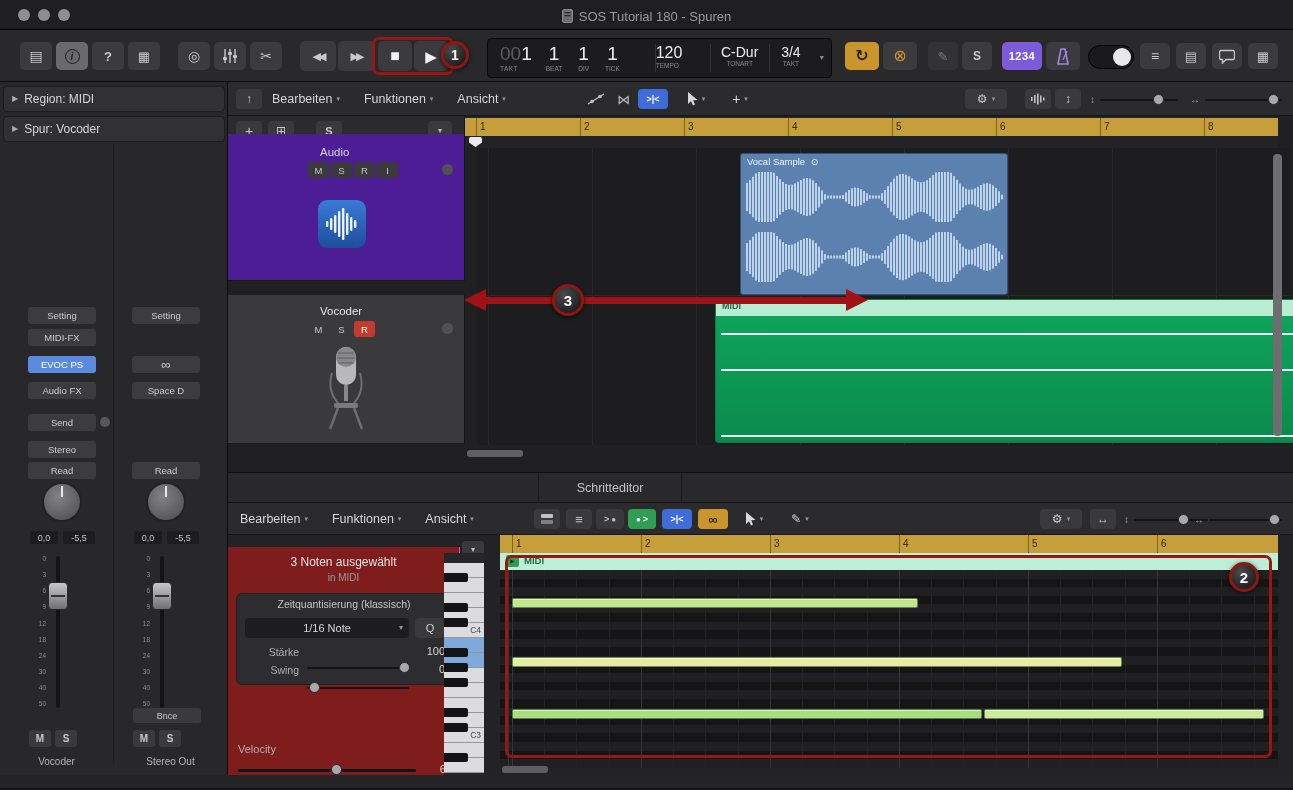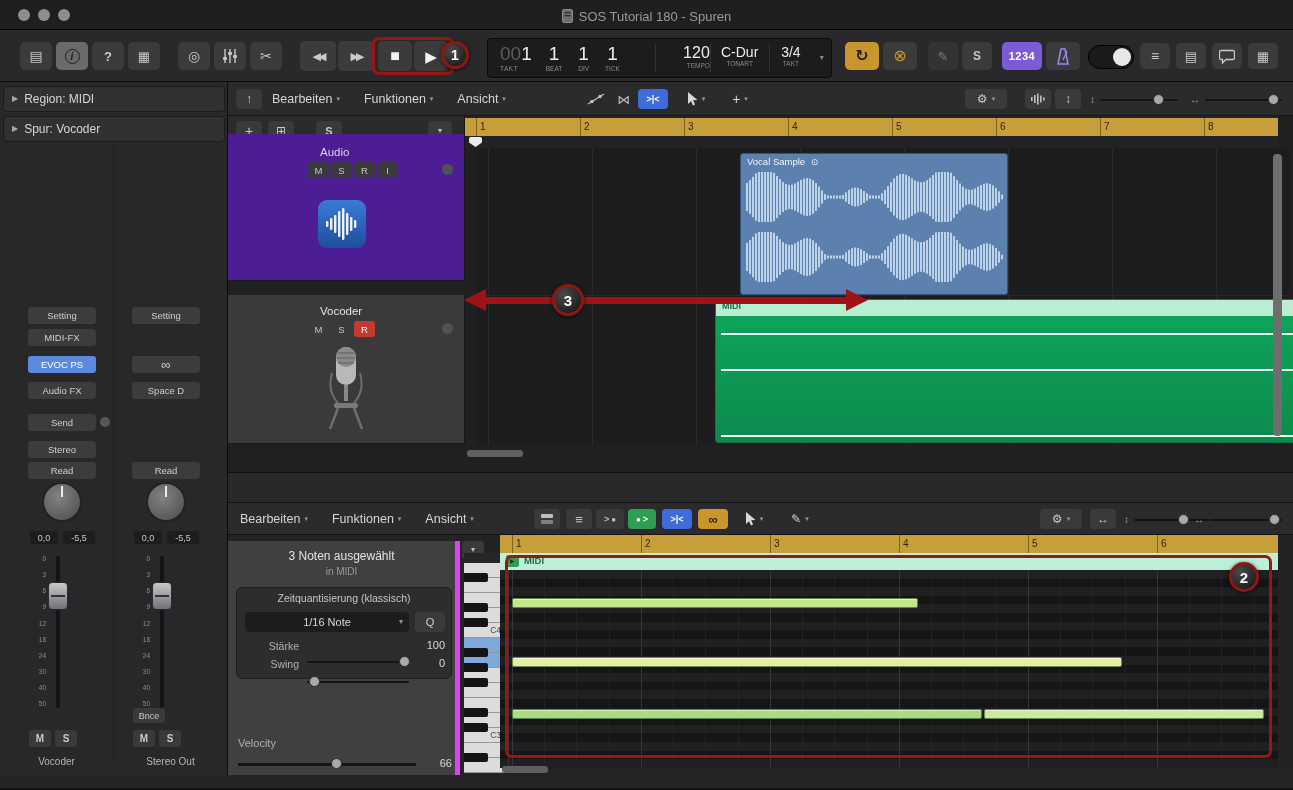--- a/index.html
+++ b/index.html
@@ -117,21 +117,21 @@
         <div style="text-align:center;margin-right:16px">
           <div style="font-size:19px;color:#ececee">1</div>
           <div style="font-size:6.5px;color:#8a8a8c">DIV</div>
         </div>
         <div style="text-align:center">
           <div style="font-size:19px;color:#ececee">1</div>
           <div style="font-size:6.5px;color:#8a8a8c">TICK</div>
         </div>
       </div>
       <div style="width:1px;background:#333335;margin:5px 0"></div>
-      <div style="text-align:right;padding-top:5px;width:58px">
+      <div style="text-align:left;padding-top:5px;width:58px">
         <div style="font-size:16px;color:#ececee">120</div>
         <div style="font-size:6.5px;color:#8a8a8c">TEMPO</div>
       </div>
       <div style="width:1px;background:#333335;margin:5px 0"></div>
       <div style="text-align:center;padding-top:5px;width:62px">
         <div style="font-size:14px;color:#ececee">C-Dur</div>
         <div style="font-size:6.5px;color:#8a8a8c">TONART</div>
       </div>
       <div style="width:1px;background:#333335;margin:5px 0"></div>
       <div style="text-align:center;padding-top:5px;width:46px">
@@ -249,21 +249,21 @@
           <span class="fnum">24</span>
           <span class="fnum">30</span>
           <span class="fnum">40</span>
           <span class="fnum">50</span>
         </div>
       <div class="abs" style="left:26px;top:4px;width:4px;height:152px;background:#141416;border-radius:2px"></div>
       <div class="abs" style="left:18px;top:30px;width:20px;height:28px;background:linear-gradient(#c9c9cb,#707074);border:1px solid #2a2a2c;border-radius:4px">
         <div style="position:absolute;left:2px;right:2px;top:12px;height:2px;background:#333335"></div>
       </div>
     </div>
-    <div class="abs fc" style="left:133px;top:626px;width:32px;height:15px;background:#3a3a3c;border-radius:3px;font-size:9px;color:#c8c8ca">Bnce</div>
+    <div class="abs fc" style="left:133px;top:626px;width:68px;height:15px;background:#3a3a3c;border-radius:3px;font-size:9px;color:#c8c8ca">Bnce</div>
     <div class="abs fc" style="left:133px;top:648px;width:22px;height:17px;background:#3a3a3c;border-radius:3px;font-size:10px;font-weight:bold;color:#c8c8ca">M</div>
     <div class="abs fc" style="left:159px;top:648px;width:22px;height:17px;background:#3a3a3c;border-radius:3px;font-size:10px;font-weight:bold;color:#c8c8ca">S</div>
     <div class="abs fc" style="left:113px;top:674px;width:115px;font-size:10px;color:#b4b4b6">Stereo Out</div>
   </div>
 
   <div class="abs" style="left:228px;top:82px;width:1065px;height:390px;background:#202022">
 
     <div class="abs" style="left:0;top:0;width:1065px;height:34px;background:#2b2b2d;border-bottom:1px solid #151517">
       <div class="abs fc" style="left:8px;top:7px;width:26px;height:20px;background:#3a3a3c;border-radius:4px;font-size:12px">
           <span class="glyph">↑</span>
@@ -616,20 +616,21 @@
 
   <div class="abs" style="left:486px;top:297px;width:360px;height:7px;background:#a01215;z-index:56"></div>
   <div class="abs" style="left:464px;top:289px;width:0;height:0;border-top:11px solid transparent;border-bottom:11px solid transparent;border-right:22px solid #a01215;z-index:56"></div>
   <div class="abs" style="left:846px;top:289px;width:0;height:0;border-top:11px solid transparent;border-bottom:11px solid transparent;border-left:22px solid #a01215;z-index:56"></div>
   <div class="badge" style="left:552px;top:284px;width:32px;height:32px;font-size:15px">3</div>
 
   <div class="abs" style="left:228px;top:472px;width:1065px;height:303px;background:#232325;border-top:1px solid #0f0f0f">
 
     <div class="abs" style="left:0;top:0;width:1065px;height:30px;background:#29292b;border-bottom:1px solid #151517">
       <div class="tabs abs" style="left:310px;top:0">
+          <div class="tab">Schritteditor</div>
         </div>
     </div>
 
     <div class="abs" style="left:0;top:30px;width:1065px;height:32px;background:#2b2b2d;border-bottom:1px solid #151517">
       <div class="abs" style="left:12px;top:0;height:32px;display:flex;align-items:center">
           <span class="menu">
             <span>Bearbeiten</span>
             <span class="chev">▾</span>
           </span>
           <span class="menu">
@@ -688,21 +689,21 @@
           </div>
       </div>
       <div class="abs" style="left:966px;top:11px;width:88px;height:12px;display:flex;align-items:center">
         <span class="glyph" style="font-size:10px;color:#a0a0a2;margin-right:5px">↔</span>
         <div class="sliderline" style="flex:1">
             <span class="handle" style="left:82%"></span>
           </div>
       </div>
     </div>
 
-    <div class="abs" style="left:0;top:68px;width:232px;height:241px;background:#404040;border-right:5px solid #d946ef">
+    <div class="abs" style="left:0;top:74px;width:232px;height:241px;background:#7f1d1d;border-right:1px solid #d946ef">
       <div class="abs" style="left:0;top:8px;width:100%;text-align:center;font-size:12px;color:#e2e2e4">3 Noten ausgewählt</div>
       <div class="abs" style="left:0;top:25px;width:100%;text-align:center;font-size:10px;color:#9a9a9c">in MIDI</div>
       <div class="abs" style="left:8px;top:46px;width:216px;height:92px;background:#2d2d2f;border:1px solid #202022;border-radius:6px">
         <div style="text-align:center;padding-top:4px;font-size:10.5px;color:#c6c6c8">Zeitquantisierung (klassisch)</div>
         <div class="abs" style="left:8px;top:24px;width:164px;height:20px;background:#1d1d1f;border-radius:4px;display:flex;align-items:center;justify-content:center">
           <span style="font-size:11px;color:#d8d8da">1/16 Note</span>
           <span class="glyph" style="position:absolute;right:6px;font-size:8px;color:#98989a">▾</span>
         </div>
         <div class="abs fc" style="left:178px;top:24px;width:30px;height:20px;background:#3a3a3c;border-radius:4px;font-size:11px;color:#d0d0d2">Q</div>
         <div class="abs" style="left:0;top:52px;width:62px;text-align:right;font-size:10.5px;color:#b0b0b2">Stärke</div>
@@ -719,21 +720,21 @@
       <div class="abs" style="left:10px;top:196px;font-size:11px;color:#b0b0b2">Velocity</div>
       <div class="abs sliderline" style="left:10px;top:222px;width:178px;height:3px">
           <span class="handle" style="left:52%"></span>
         </div>
       <div class="abs" style="left:194px;top:216px;width:30px;text-align:right;font-size:11px;color:#d8d8da">66</div>
     </div>
     <div class="abs fc" style="left:234px;top:68px;width:22px;height:18px;background:#3a3a3c;border-radius:3px">
         <span class="glyph" style="font-size:8px;color:#c0c0c2">▾</span>
       </div>
 
-    <div class="abs" style="left:236px;top:80px;width:40px;height:223px;background:#262628">
+    <div class="abs" style="left:216px;top:80px;width:40px;height:223px;background:#262628">
       <div class="abs" style="left:0;top:10px;width:40px">
         <div class="whitekey"></div>
         <div class="whitekey"></div>
         <div class="whitekey"></div>
         <div class="whitekey"></div>
         <div class="whitekey">
             <span class="keylabel">C4</span>
           </div>
         <div class="whitekey blue"></div>
         <div class="whitekey blue"></div>

